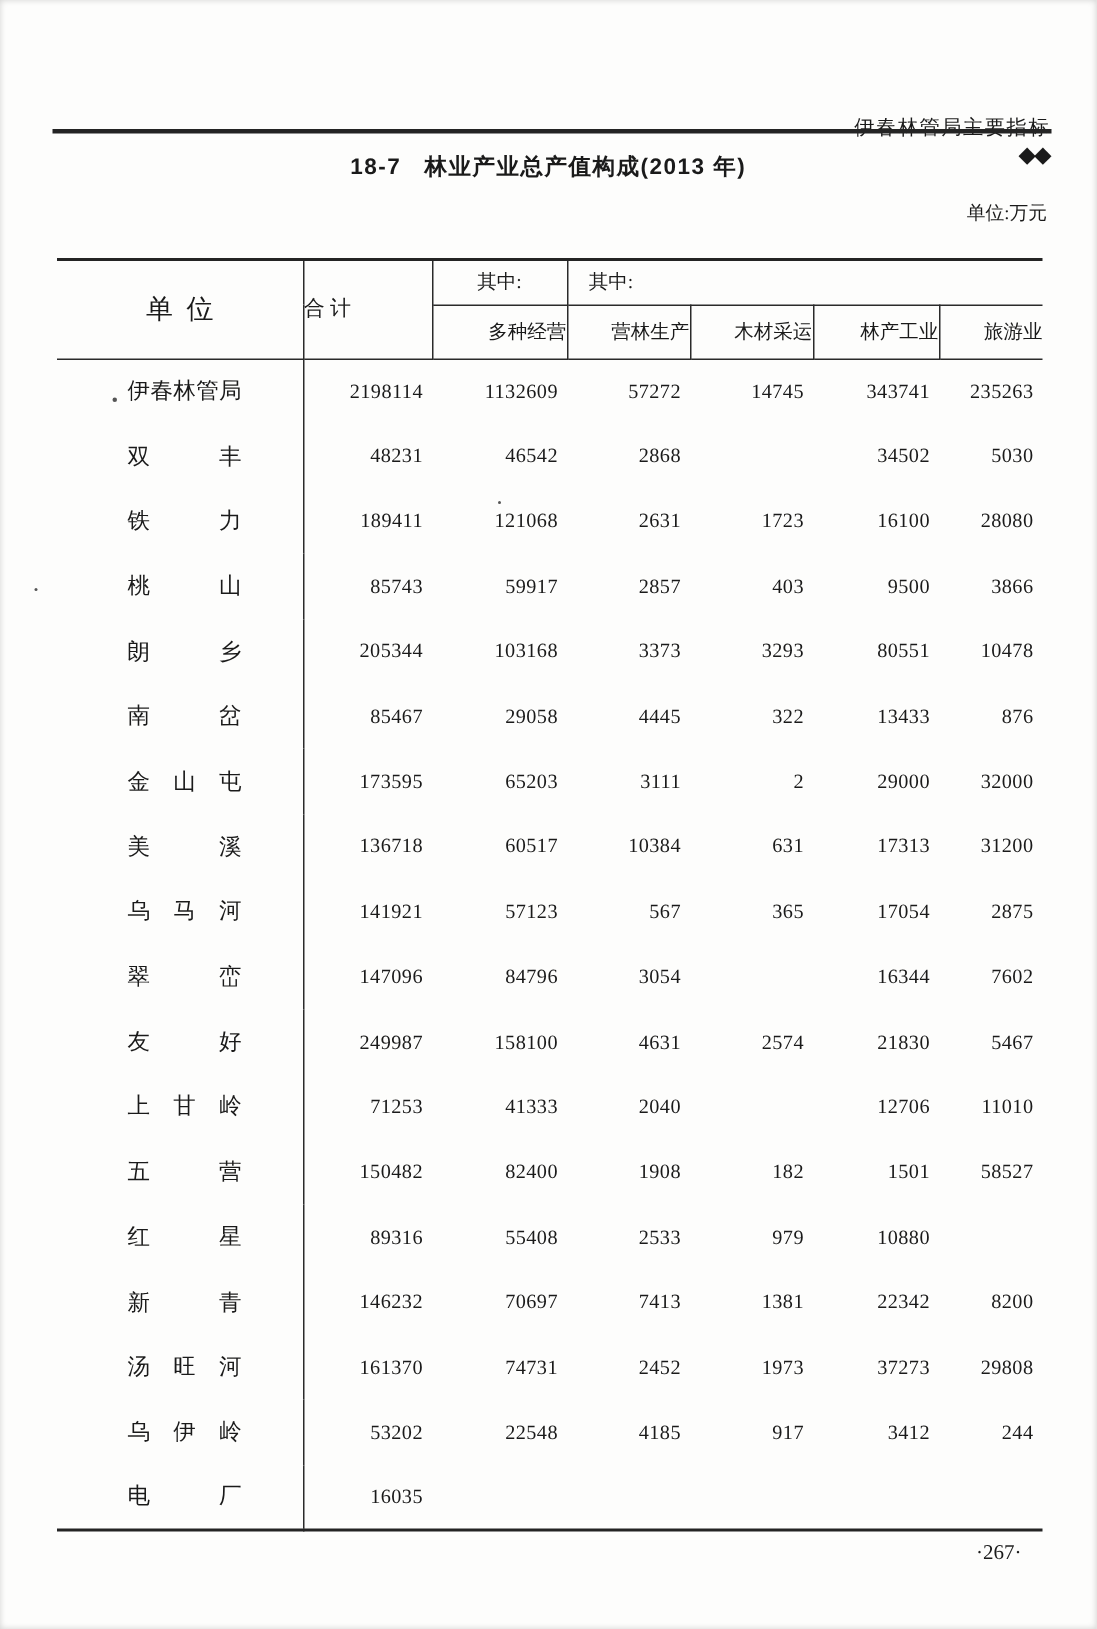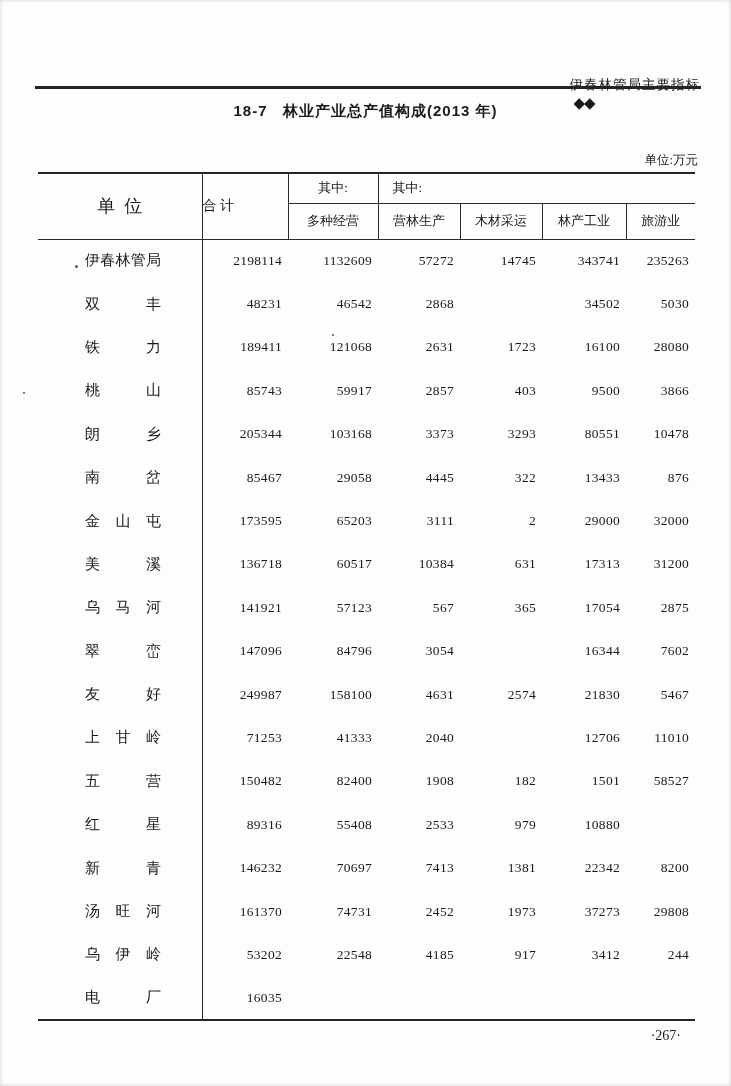--- a/index.html
+++ b/index.html
@@ -16,20 +16,21 @@
     box-shadow: inset 0 0 4px rgba(0,0,0,.18);
   }
 
   .top-note {
     position: absolute;
     top: 60px;
     right: 31px;
     font-size: 13.5px;
     letter-spacing: 1px;
     white-space: pre;
+    text-align: right;
   }
   .top-note .diamonds {
     font-size: 15px;
     letter-spacing: -1px;
     margin-left: 4px;
   }
   .top-rule {
     position: absolute;
     top: 86px;
     left: 35px;
@@ -46,21 +47,21 @@
     text-align: center;
     font-family: "Liberation Sans", "DejaVu Sans", sans-serif;
     font-weight: 700;
     font-size: 15px;
     letter-spacing: 1px;
     white-space: pre;
   }
 
   .unit-note {
     position: absolute;
-    top: 152px;
+    top: 134px;
     right: 33px;
     font-size: 12.5px;
   }
 
   table.stat {
     position: absolute;
     top: 172px;
     left: 38px;
     width: 657px;
     border-collapse: collapse;
@@ -71,21 +72,21 @@
 
   thead th {
     font-weight: 400;
     font-size: 13px;
     vertical-align: middle;
   }
   th.unit-col   { border-right: 1.2px solid #2a2a2a; border-bottom: 1.5px solid #2a2a2a; text-align: center; white-space: pre; font-size: 18px; }
   th.total-col  { border-right: 1.2px solid #2a2a2a; border-bottom: 1.5px solid #2a2a2a; text-align: left; white-space: pre; font-size: 14px; }
   th.among-1    { border-right: 1.2px solid #2a2a2a; border-bottom: 1.2px solid #2a2a2a; height: 30px; text-align: center; }
   th.among-2    { border-bottom: 1.2px solid #2a2a2a; text-align: left; padding-left: 14px; }
-  tr.subhead th { height: 36px; border-bottom: 1.5px solid #2a2a2a; text-align: center; }
+  tr.subhead th { height: 36px; border-bottom: 1.5px solid #2a2a2a; text-align: right; }
   tr.subhead th.inner { border-right: 1.2px solid #2a2a2a; }
 
   tbody td { height: 43.4px; vertical-align: middle; font-size: 13.5px; }
   td.name-cell {
     border-right: 1.2px solid #2a2a2a;
     padding-left: 47px;
     font-size: 15px;
   }
   .unit-name {
     display: inline-block;

